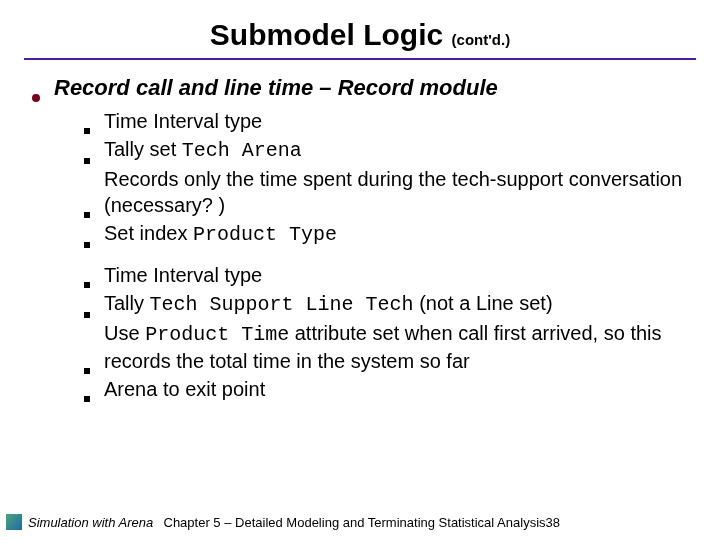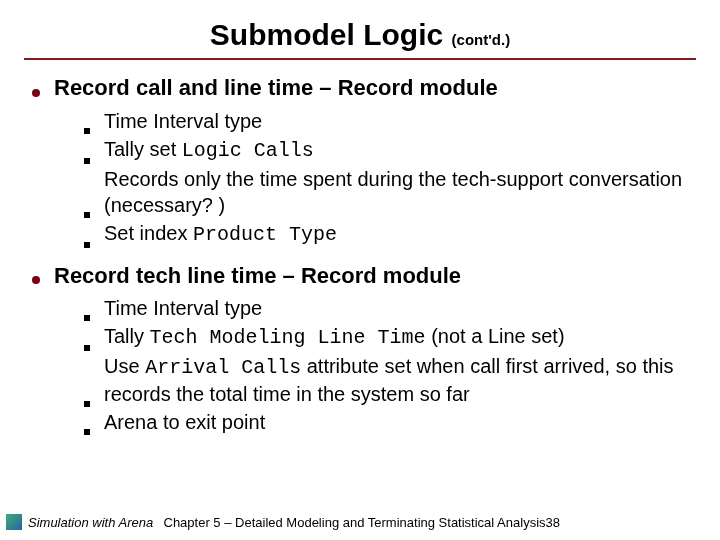--- a/index.html
+++ b/index.html
@@ -1,22 +1,22 @@
 <!DOCTYPE html>
 <html><head>
 <meta charset="utf-8">
 <style>
   * { box-sizing: border-box; margin: 0; padding: 0; }
   html, body { width: 720px; height: 540px; background: #fff; font-family: Arial, Helvetica, sans-serif; color: #000; }
   .slide { width: 720px; height: 540px; position: relative; padding: 18px 30px 0 30px; }
-  .title-row { text-align: center; border-bottom: 2px solid #7f1d1d; padding-bottom: 6px; margin: 0 -6px 14px -6px; }
+  .title-row { text-align: center; border-bottom: 2px solid #4c1d95; padding-bottom: 6px; margin: 0 -6px 14px -6px; }
   .title { font-size: 30px; font-weight: bold; display: inline; }
   .title-suffix { font-size: 15px; font-weight: bold; display: inline; margin-left: 4px; }
   .section { margin-left: 2px; margin-bottom: 14px; }
-  .sec-row { display: flex; align-items: center; }
+  .sec-row { display: flex; align-items: flex-end; font-style: italic; }
   .dot { width: 8px; height: 8px; border-radius: 50%; background: #7a0019; margin-top: 10px; margin-right: 14px; flex-shrink: 0; }
   .sec-title { font-size: 22px; font-weight: bold; line-height: 1.25; }
   .sublist { margin-left: 52px; margin-top: 6px; }
   .sub-row { display: flex; align-items: flex-end; margin-bottom: 2px; }
   .sq { width: 6px; height: 6px; background: #000; margin-top: 10px; margin-right: 14px; flex-shrink: 0; }
   .sub-text { font-size: 20px; line-height: 1.3; }
   .mono { font-family: "Courier New", Courier, monospace; }
   .footer { position: absolute; bottom: 10px; left: 0; width: 576px; display: flex; align-items: center; font-size: 13px; }
   .footer-icon { width: 16px; height: 16px; background: linear-gradient(135deg,#4a7,#26a); margin-left: 6px; margin-right: 6px; }
   .footer-left { font-style: italic; }
@@ -39,49 +39,45 @@
           <div class="dot"></div>
           <div class="sec-title">Record call and line time – Record module</div>
         </div>
         <div class="sublist">
           <div class="sub-row">
             <div class="sq"></div>
             <div class="sub-text"><span>Time Interval type</span></div>
           </div>
           <div class="sub-row">
             <div class="sq"></div>
-            <div class="sub-text"><span>Tally set </span><span class="mono">Logic Calls</span></div>
+            <div class="sub-text"><span>Tally set </span><span class="mono">Tech Arena</span></div>
           </div>
           <div class="sub-row">
             <div class="sq"></div>
             <div class="sub-text"><span>Records only the time spent during the tech-support conversation (necessary? )</span></div>
           </div>
           <div class="sub-row">
             <div class="sq"></div>
             <div class="sub-text"><span>Set index </span><span class="mono">Product Type</span></div>
           </div>
         </div>
       </div>
       <div class="section">
-        <div class="sec-row">
-          <div class="dot"></div>
-          <div class="sec-title">Record tech line time – Record module</div>
-        </div>
         <div class="sublist">
           <div class="sub-row">
             <div class="sq"></div>
             <div class="sub-text"><span>Time Interval type</span></div>
           </div>
           <div class="sub-row">
             <div class="sq"></div>
-            <div class="sub-text"><span>Tally </span><span class="mono">Tech Modeling Line Time</span><span> (not a Line set)</span></div>
+            <div class="sub-text"><span>Tally </span><span class="mono">Tech Support Line Tech</span><span> (not a Line set)</span></div>
           </div>
           <div class="sub-row">
             <div class="sq"></div>
-            <div class="sub-text"><span>Use </span><span class="mono">Arrival Calls</span><span> attribute set when call first arrived, so this records the total time in the system so far</span></div>
+            <div class="sub-text"><span>Use </span><span class="mono">Product Time</span><span> attribute set when call first arrived, so this records the total time in the system so far</span></div>
           </div>
           <div class="sub-row">
             <div class="sq"></div>
             <div class="sub-text"><span>Arena to exit point</span></div>
           </div>
         </div>
       </div>
     </div>
 
   <div class="footer">

